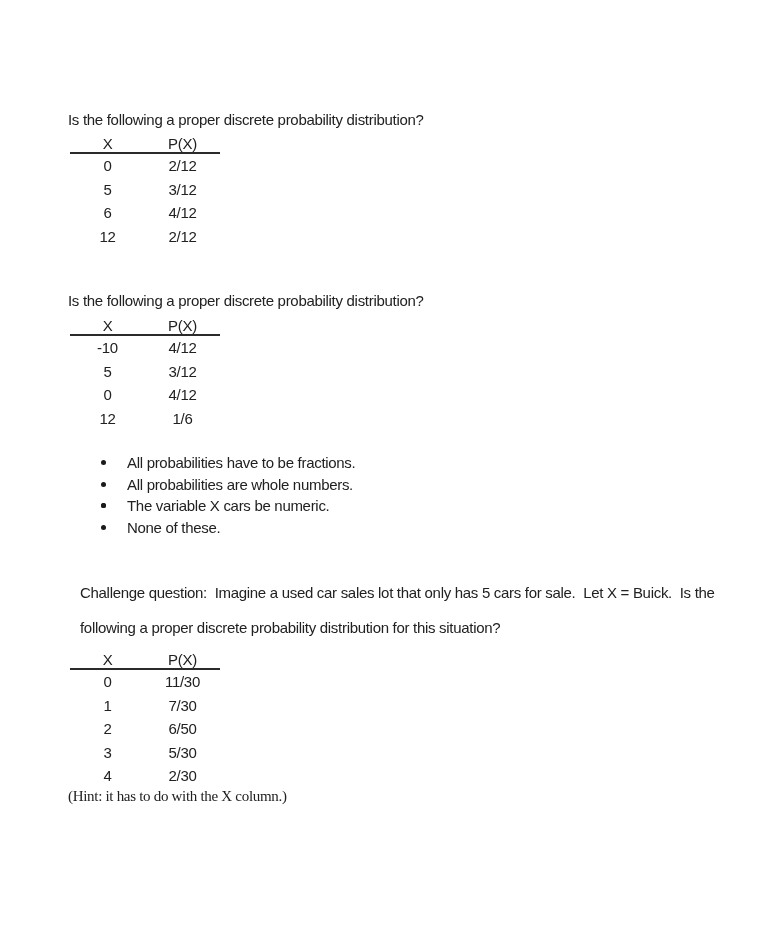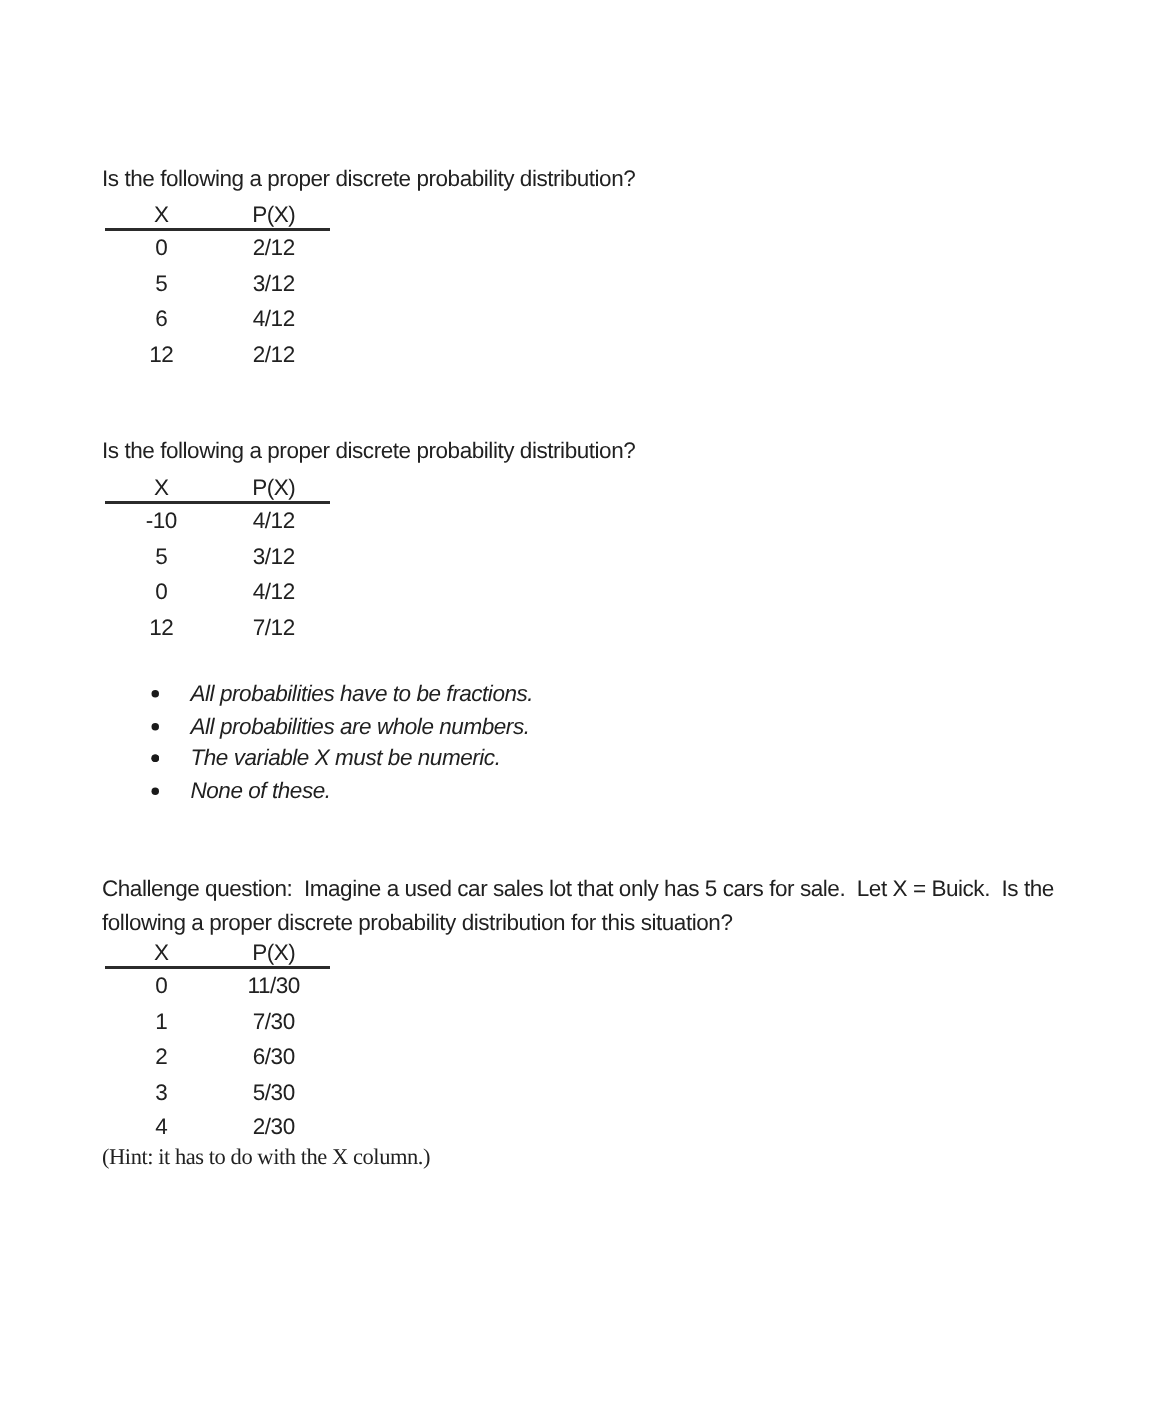--- a/index.html
+++ b/index.html
@@ -21,21 +21,21 @@
     width: 644px;
     height: 949px;
     padding: 112px 14px 0 68px;
   }
   .prompt {
     margin: 0;
     line-height: 16px;
     white-space: pre;
   }
   .challenge-line {
-    margin: 0;
+    margin: 12px;
     line-height: 23px;
     white-space: pre;
   }
   
   .ptable {
     width: 150px;
     margin-left: 2px;
   }
   .thead {
     display: flex;
@@ -54,21 +54,20 @@
   .t2 { margin-top: 8px; }
   .t3 { margin-top: 0; }
   .sec-q2 { margin-top: 45px; }
   .sec-q3 { margin-top: 22px; }
   .sec-q4 { margin-top: 43px; }
   
   .options {
     list-style: none;
     margin: 7px 0 0 0;
     padding: 0;
-    font-style: italic;
   }
   .options li {
     position: relative;
     padding-left: 59px;
     line-height: 21.5px;
   }
   .bullet-dot {
     position: absolute;
     left: 33px;
     top: 8px;
@@ -129,41 +128,41 @@
       <div class="trow">
         <span class="c1">5</span>
         <span class="c2">3/12</span>
       </div>
       <div class="trow">
         <span class="c1">0</span>
         <span class="c2">4/12</span>
       </div>
       <div class="trow">
         <span class="c1">12</span>
-        <span class="c2">7/12</span>
+        <span class="c2">1/6</span>
       </div>
     </div>
   </section>
 
   <section class="sec-q3">
     <ul class="options">
       <li>
         <span class="bullet-dot"></span>
         <span>All probabilities have to be fractions.</span>
       </li>
       <li>
         <span class="bullet-dot"></span>
         <span>All probabilities are whole numbers.</span>
       </li>
       <li>
         <span class="bullet-dot"></span>
       </li>
       <li>
         <span class="bullet-dot"></span>
-        <span>The variable X must be numeric.</span>
+        <span>The variable X cars be numeric.</span>
       </li>
       <li>
         <span class="bullet-dot"></span>
         <span>None of these.</span>
       </li>
     </ul>
   </section>
 
   <section class="sec-q4">
     <p class="challenge-line">Challenge question:  Imagine a used car sales lot that only has 5 cars for sale.  Let X = Buick.  Is the</p>
@@ -176,21 +175,21 @@
       <div class="trow">
         <span class="c1">0</span>
         <span class="c2">11/30</span>
       </div>
       <div class="trow">
         <span class="c1">1</span>
         <span class="c2">7/30</span>
       </div>
       <div class="trow">
         <span class="c1">2</span>
-        <span class="c2">6/30</span>
+        <span class="c2">6/50</span>
       </div>
       <div class="trow">
         <span class="c1">3</span>
         <span class="c2">5/30</span>
       </div>
       <div class="trow">
         <span class="c1">4</span>
         <span class="c2">2/30</span>
       </div>
     </div>

